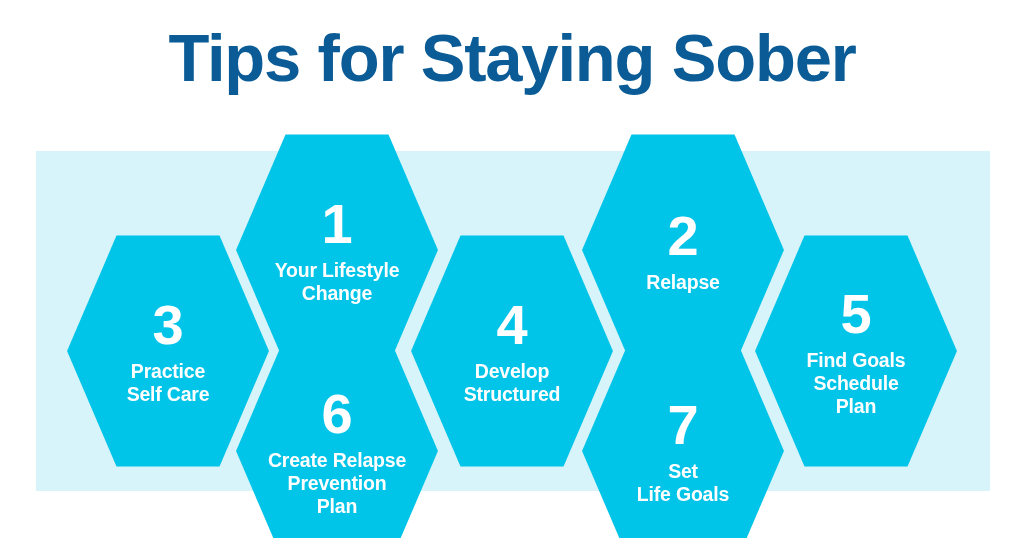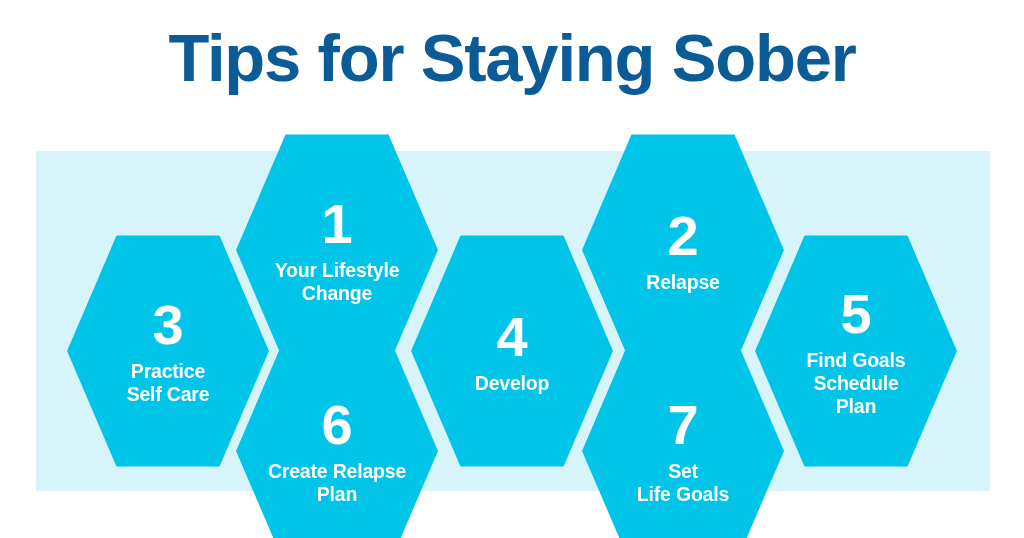--- a/index.html
+++ b/index.html
@@ -126,28 +126,30 @@
       <div class="label">
         <div>Your Lifestyle</div>
         <div>Change</div>
       </div>
     </div>
 
     <div class="hex pos-c2-low">
       <div class="num">6</div>
       <div class="label">
         <div>Create Relapse</div>
+        <div>Prevention</div>
         <div>Plan</div>
       </div>
     </div>
 
     <div class="hex pos-c3-mid">
       <div class="num">4</div>
       <div class="label">
         <div>Develop</div>
+        <div>Structured</div>
       </div>
     </div>
 
     <div class="hex pos-c4-up">
       <div class="num">2</div>
       <div class="label">
         <div>Relapse</div>
       </div>
     </div>
 

